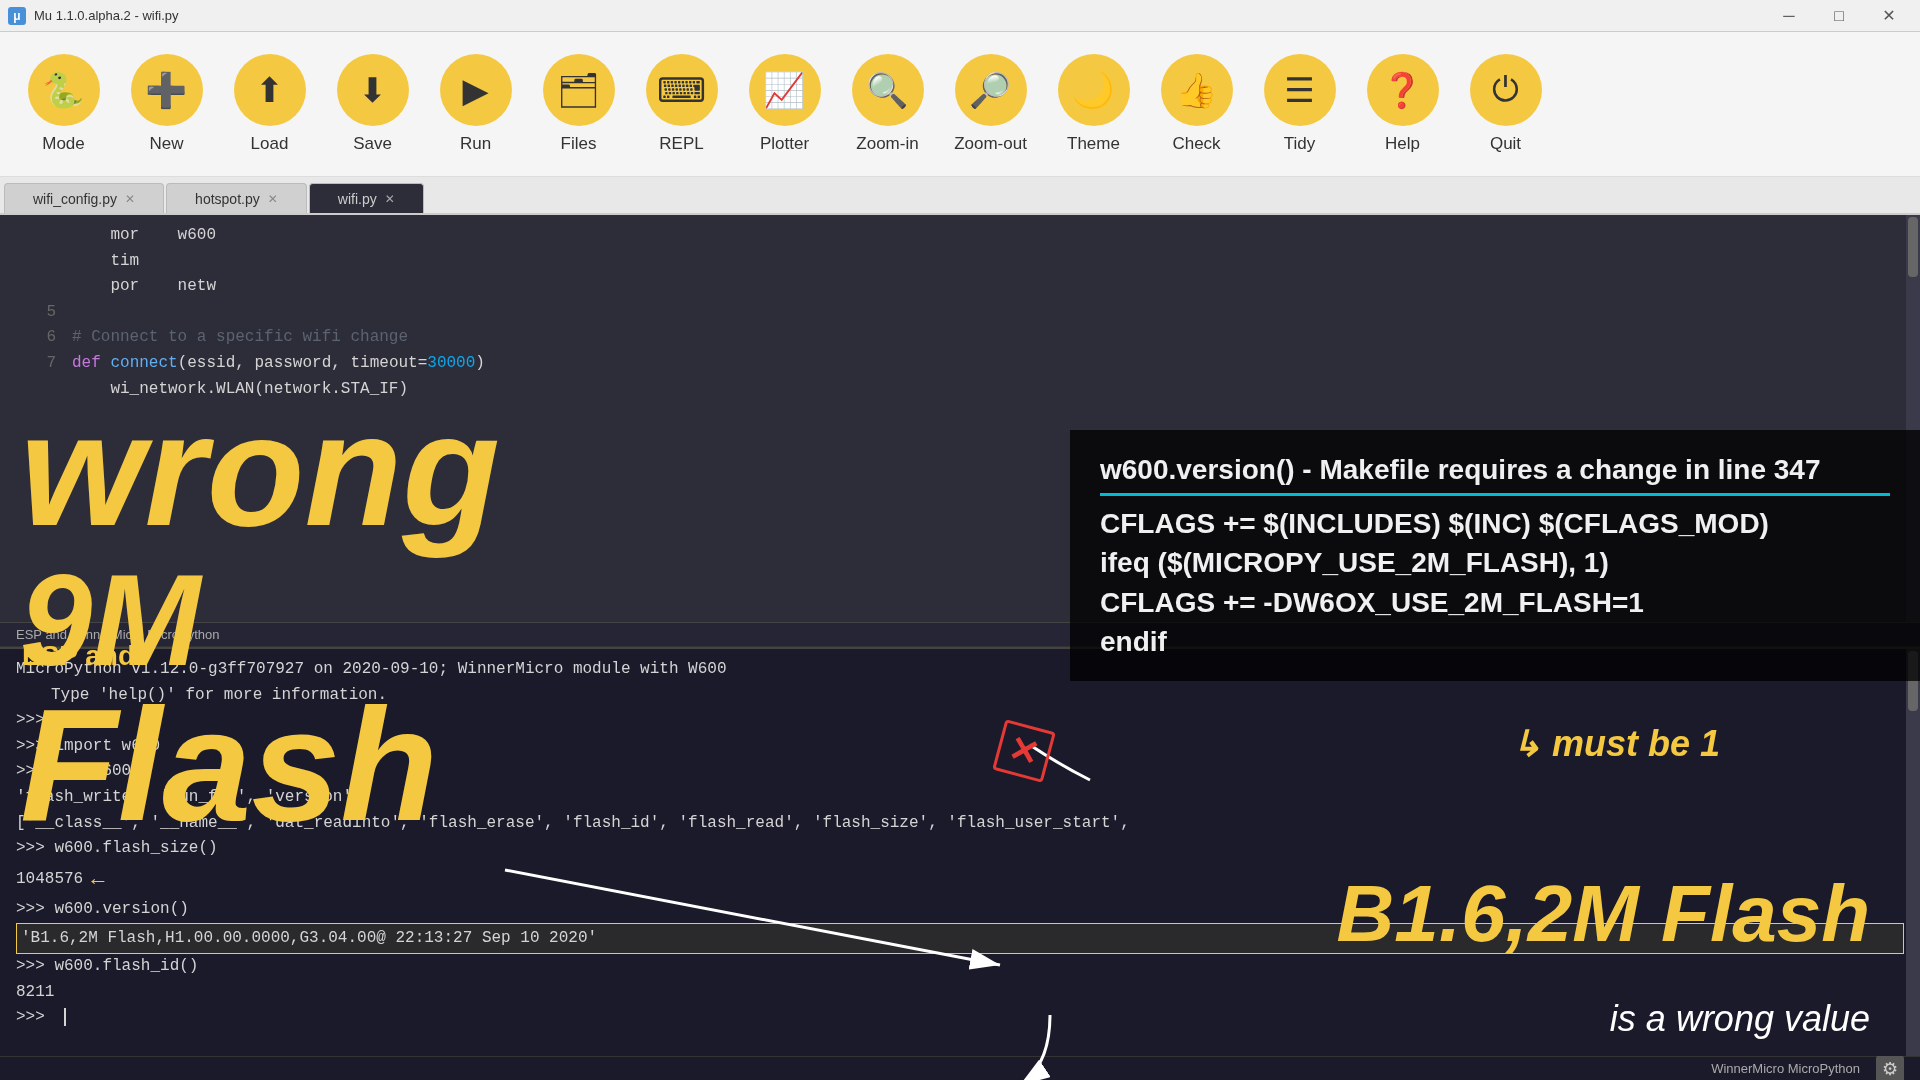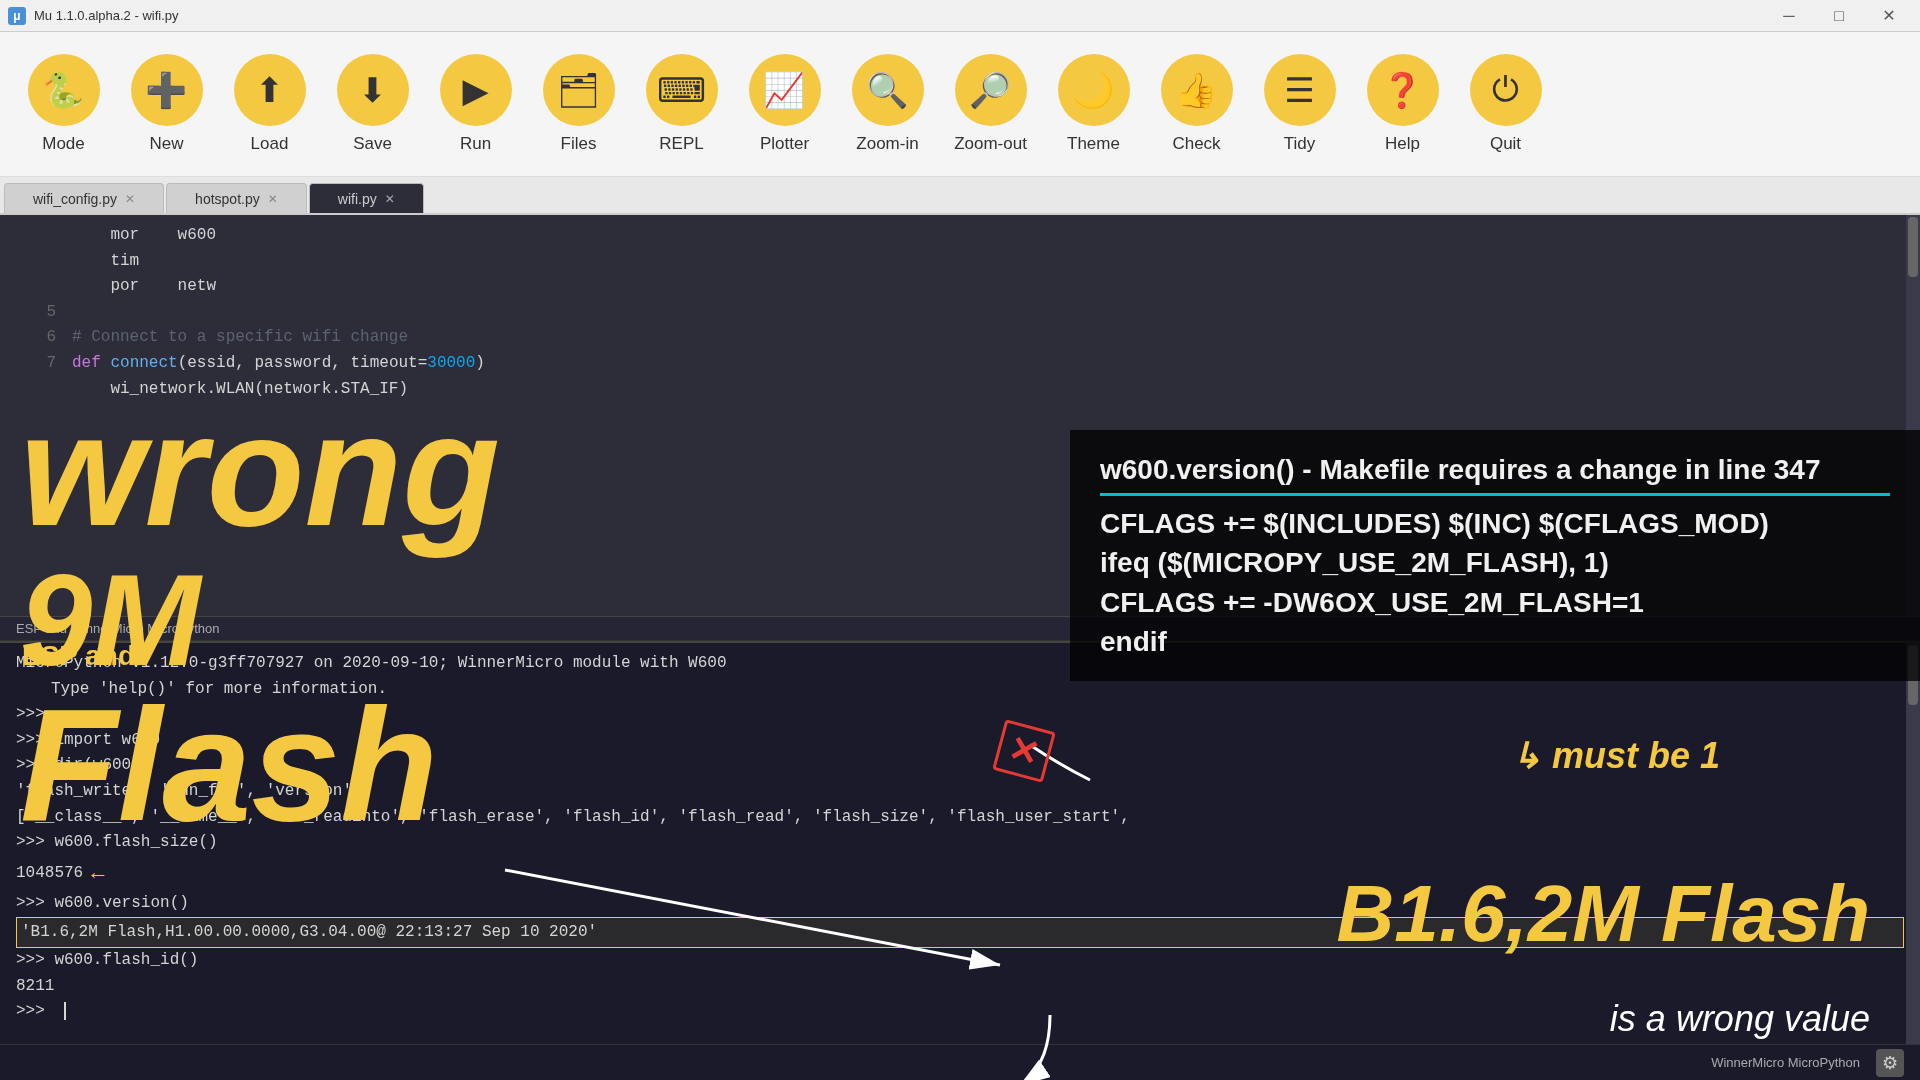--- a/index.html
+++ b/index.html
@@ -199,21 +199,21 @@
       padding: 4px 16px;
       font-size: 13px;
       color: #aaa;
       border-top: 1px solid #444;
       border-bottom: 1px solid #333;
     }
 
     
     .status-bar {
       background: #1a1a2a;
-      height: 36px;
+      height: 24px;
       display: flex;
       align-items: center;
       justify-content: flex-end;
       padding: 0 16px;
       gap: 16px;
       border-top: 1px solid #333;
     }
     .status-text {
       color: #aaa;
       font-size: 13px;
@@ -328,21 +328,21 @@
     .ann-line.underlined {
       border-bottom: 3px solid #00bcd4;
       padding-bottom: 4px;
       margin-bottom: 8px;
     }
 
     
     .must-be-1 {
       position: absolute;
       right: 200px;
-      top: 520px;
+      top: 508px;
       font-size: 36px;
       color: #f5c842;
       font-weight: bold;
       font-family: Arial, sans-serif;
       font-style: italic;
       z-index: 6;
     }
 
     .b16-flash {
       position: absolute;

